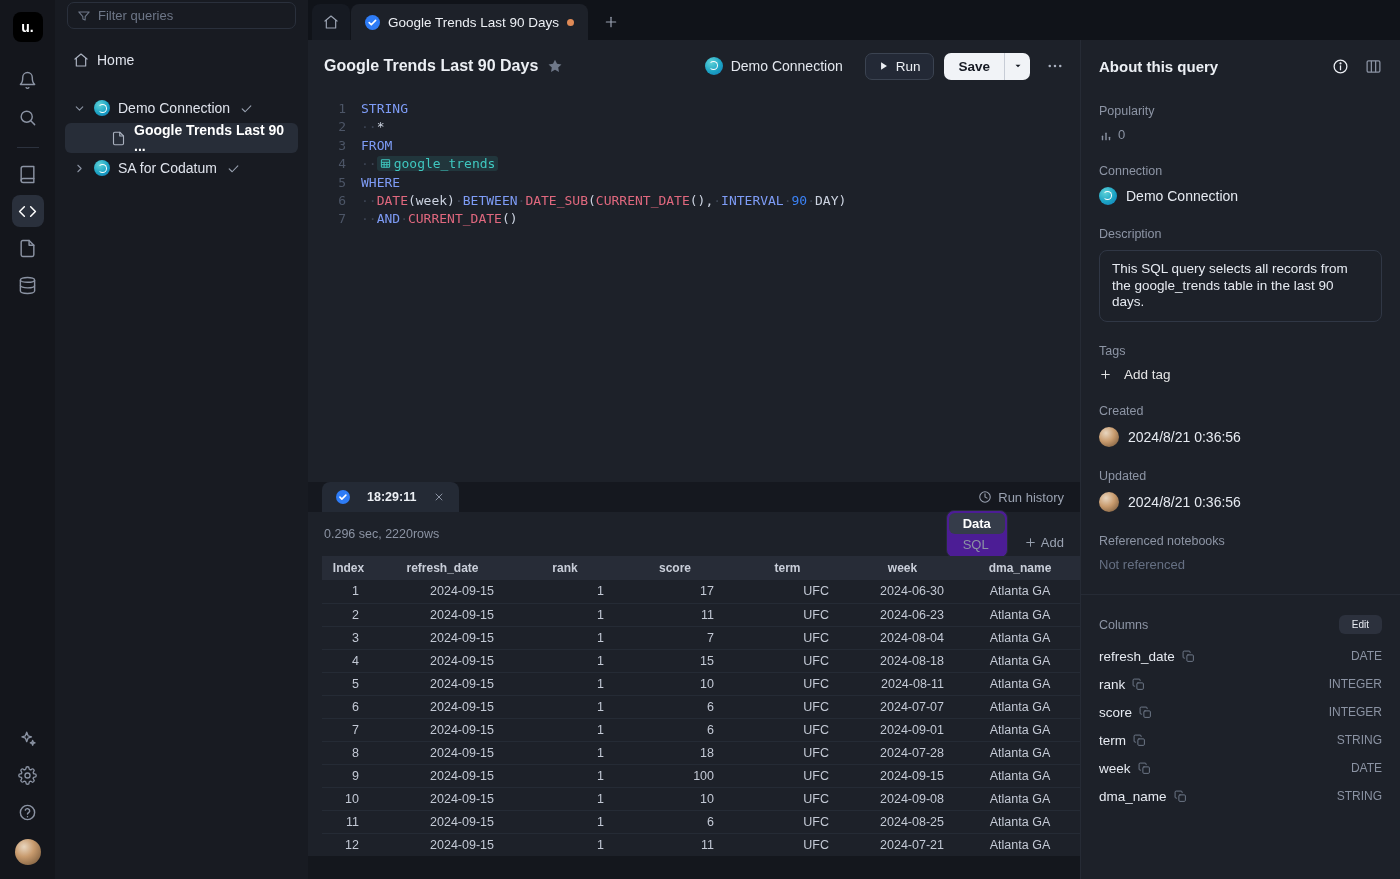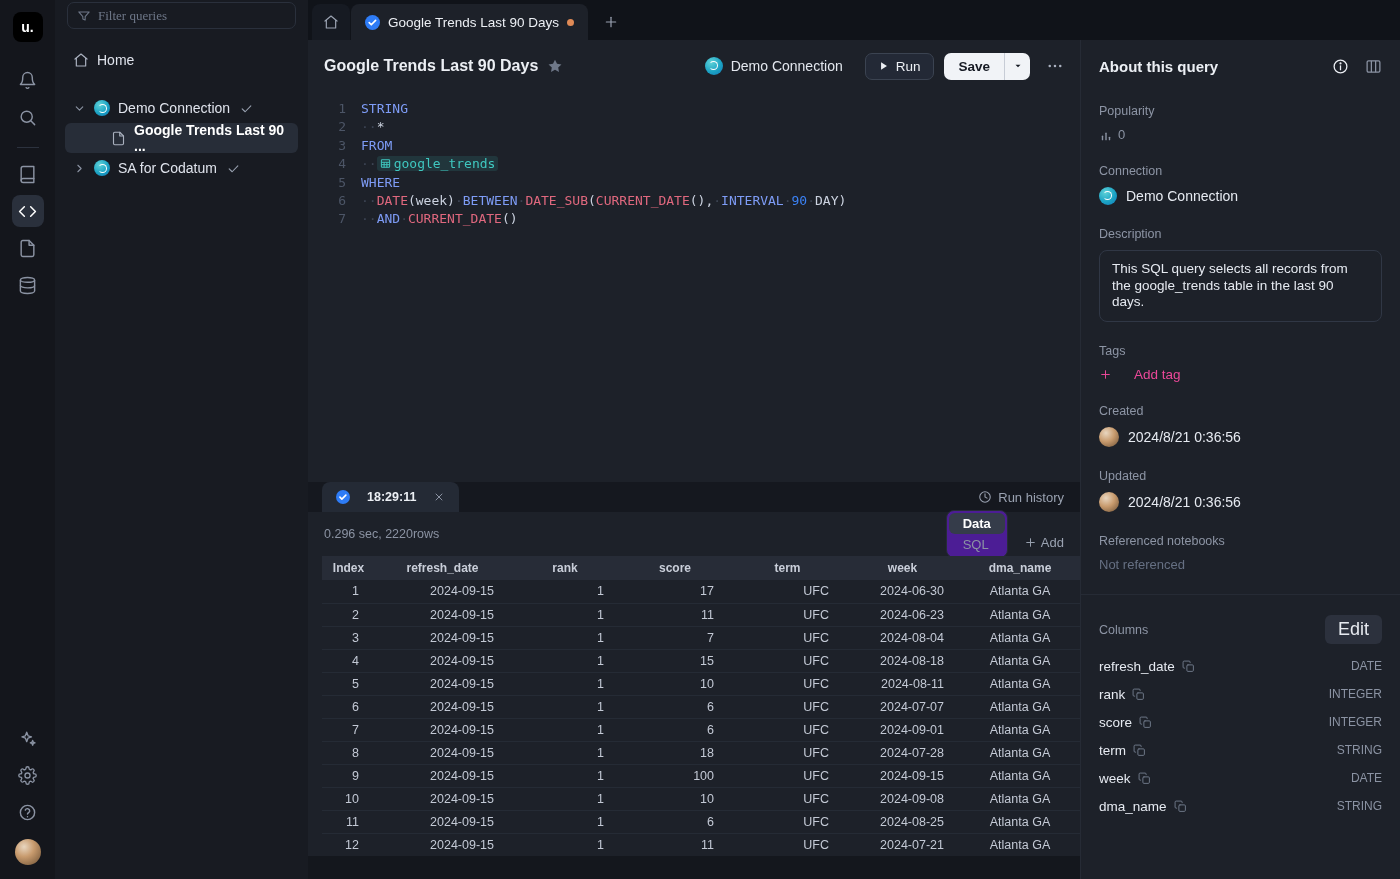--- a/index.html
+++ b/index.html
@@ -14,21 +14,21 @@
   .rail-icon.active { background:#2a303c; color:#ffffff; }
   .rail-divider { width:22px; border-top:1px solid #2c323e; margin:9px 0 10px; }
   .rail-spacer { flex:1; }
   .rail-avatar { width:26px; height:26px; border-radius:50%; background:radial-gradient(circle at 35% 30%, #e8d6c0 0%, #c89b6e 40%, #6b4f33 100%); margin-top:6px; }
 
   
   .sidebar { width:253px; flex:none; background:#181b22; padding:0 10px; }
   .sb-head { display:flex; align-items:center; justify-content:space-between; padding:13px 6px 12px 8px; }
   .sb-title { font-size:15px; font-weight:700; color:#eef1f6; }
   .sb-collapse { color:#9aa2b1; cursor:pointer; display:flex; }
-  .filter-box { display:flex; align-items:center; gap:7px; height:27px; border:1px solid #2a303c; border-radius:7px; padding:0 9px; margin:2px 2px 0; color:#6e7788;font-family:Liberation Serif, serif; }
+  .filter-box { display:flex; align-items:center; gap:7px; height:27px; border:1px solid #2a303c; border-radius:7px; padding:0 9px; margin:2px 2px 0; color:#6e7788; }
   .filter-box input { flex:1; background:transparent; border:none; outline:none; color:#cfd5e0; font-size:13px; font-family:inherit; }
   .filter-box input::placeholder { color:#6e7788; }
   .sb-row { display:flex; align-items:center; gap:8px; height:30px; border-radius:6px; padding:0 8px; font-size:14px; color:#dfe3ec; cursor:pointer; }
   .sb-home { margin-top:16px; }
   .sb-tree { margin-top:18px; }
   .sb-row .chev { color:#8b93a3; display:flex; }
   .conn-ic { width:16px; height:16px; border-radius:50%; background:radial-gradient(circle at 35% 30%, #5fd2d8 0%, #1ba3c4 55%, #1478b8 100%); position:relative; flex:none; }
   .conn-ic::after { content:""; position:absolute; left:4px; top:4px; width:7px; height:7px; border:1.5px solid #fff; border-radius:50%; border-left-color:transparent; }
   .sb-check { color:#98a1b0; margin-left:2px; display:flex; }
   .sb-row.selected { background:#272d38; font-weight:700; color:#fff; }
@@ -104,27 +104,27 @@
   .about-title { font-size:15px; font-weight:600; color:#eceff4; }
   .about-head-icons { margin-left:auto; display:flex; align-items:center; gap:16px; }
   .ah-icon { display:flex; color:#8b93a3; cursor:pointer; }
   .ah-icon.active { color:#eceff4; }
   .section-label { font-size:12.5px; color:#8d95a5; margin:22px 0 9px; }
   .section-label.first { margin-top:12px; }
   .pop-row { display:flex; align-items:center; gap:5px; color:#8b93a3; font-size:13px; }
   .conn-row { display:flex; align-items:center; gap:9px; font-size:14px; color:#e6eaf1; }
   .conn-row .conn-ic { width:18px; height:18px; }
   .desc-box { border:1px solid #303745; border-radius:8px; padding:10px 12px; font-size:13.5px; line-height:1.24; color:#e6eaf1; }
-  .add-tag { display:flex; align-items:center; gap:22px; font-size:13.5px; color:#ec4899; cursor:pointer; }
+  .add-tag { display:flex; align-items:center; gap:12px; font-size:13.5px; color:#e5e5e5; cursor:pointer; }
   .person-row { display:flex; align-items:center; gap:9px; font-size:14px; color:#e6eaf1; }
   .mini-avatar { width:20px; height:20px; border-radius:50%; background:radial-gradient(circle at 35% 30%, #e8d6c0 0%, #c89b6e 45%, #6b4f33 100%); flex:none; }
   .muted { color:#667083; font-size:13px; }
   .about-divider { border-top:1px solid #262b35; margin:22px -18px 0; }
   .columns-head { display:flex; align-items:center; margin:20px 0 8px; }
-  .edit-btn { margin-left:auto; background:#2c313d; border-radius:6px; padding:4px 13px; font-size:18px; color:#e7eaf0; cursor:pointer; }
+  .edit-btn { margin-left:auto; background:#2c313d; border-radius:6px; padding:4px 13px; font-size:10px; color:#e7eaf0; cursor:pointer; }
   .columns-head .section-label { margin:0; }
   .col-row { display:flex; align-items:center; height:28px; }
   .col-name { font-size:13.5px; color:#e6eaf1; }
   .col-copy { display:flex; color:#6f7889; margin-left:7px; cursor:pointer; }
   .col-type { margin-left:auto; font-size:12px; color:#8b93a3; }
 
   svg { display:block; }
 </style>
 </head>
 <body>

